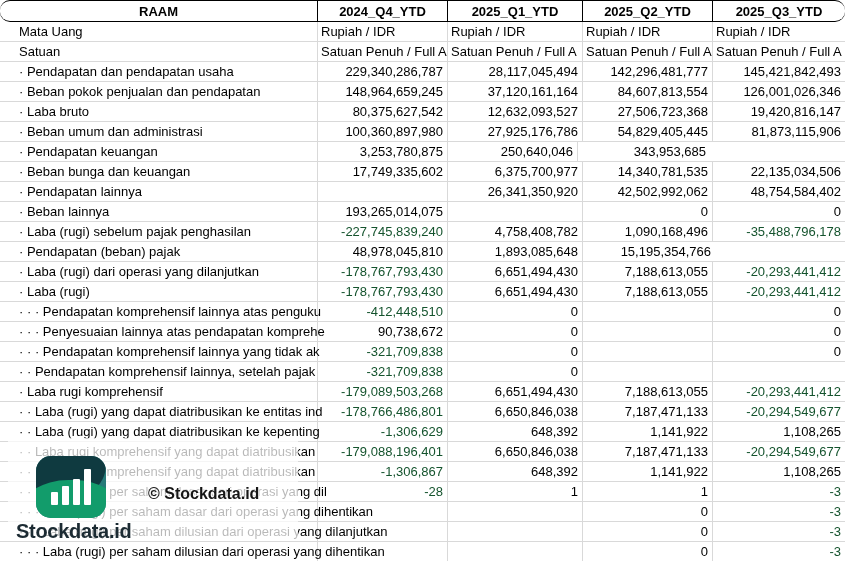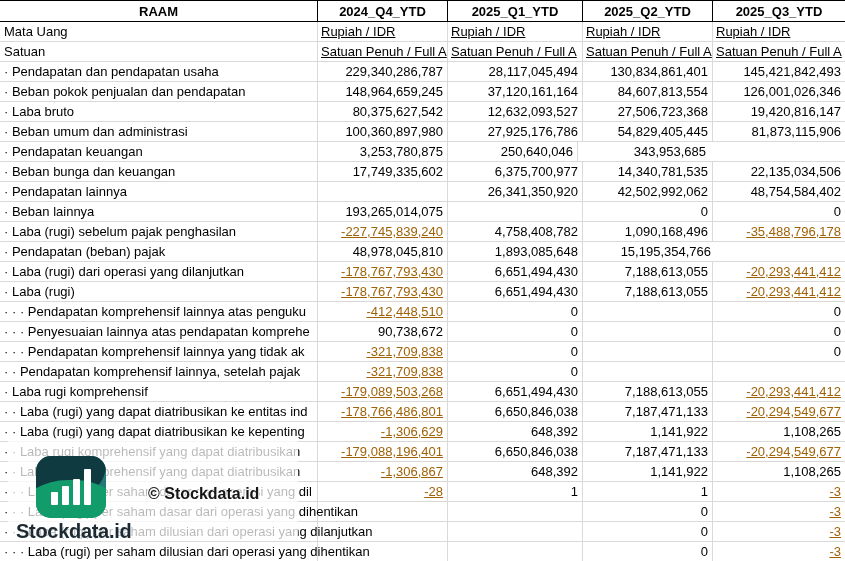--- a/index.html
+++ b/index.html
@@ -10,35 +10,35 @@
     background:#fff;
   }
   .screen{
     position:relative;
     width:845px;height:561px;
     overflow:hidden;
     background:#fff;
   }
   .tbl{position:absolute;left:0;top:0;width:845px;}
   .row{display:flex;height:20px;line-height:19px;border-bottom:1px solid #d9d9d9;box-sizing:border-box;}
-  .row.header{height:22px;line-height:21px;border-top:1px solid #000;border-bottom:1px solid #000;}
+  .row.header{height:22px;line-height:21px;border-top:1px solid #000;border-bottom:1px solid #000;border-radius:10px;}
   .cell{flex:none;box-sizing:border-box;white-space:nowrap;}
   .c0{width:318px;}
   .c1{width:130px;}
   .c2{width:135px;}
   .c3{width:130px;}
   .c4{width:132px;}
   .row .cell{border-right:1px solid #d9d9d9;}
   .row .cell:last-child{border-right:none;}
   .row.header .cell{border-right:1px solid #000;font-weight:bold;text-align:center;}
   .row.header .cell:last-child{border-right:none;}
-  .lbl{padding-left:4px;overflow:visible;}
+  .lbl{padding-left:19px;overflow:visible;}
   .val{text-align:right;padding-right:4px;overflow:hidden;}
-  .meta{ text-align:left;padding-left:3px;padding-right:0;overflow:hidden;text-decoration:underline;}
-  .neg{color:#a16207;text-decoration:underline;}
+  .meta{ text-align:left;padding-left:3px;padding-right:0;overflow:hidden;}
+  .neg{color:#14532d;}
   
   .wm-bg{
     position:absolute;left:8px;top:438px;width:290px;height:103px;
     background:rgba(255,255,255,0.72);
   }
   .wm-logo{
     position:absolute;left:36px;top:456px;width:70px;height:62px;
     border-radius:15px;overflow:hidden;background:#257a78;
   }
   .wm-logo .dark{
@@ -91,21 +91,21 @@
           <div class="cell c0 lbl">Satuan</div>
           <div class="cell c1 meta">Satuan Penuh / Full A</div>
           <div class="cell c2 meta">Satuan Penuh / Full A</div>
           <div class="cell c3 meta">Satuan Penuh / Full A</div>
           <div class="cell c4 meta">Satuan Penuh / Full A</div>
         </div>
         <div class="row">
           <div class="cell c0 lbl">· Pendapatan dan pendapatan usaha</div>
           <div class="cell c1 val">229,340,286,787</div>
           <div class="cell c2 val">28,117,045,494</div>
-          <div class="cell c3 val">130,834,861,401</div>
+          <div class="cell c3 val">142,296,481,777</div>
           <div class="cell c4 val">145,421,842,493</div>
         </div>
         <div class="row">
           <div class="cell c0 lbl">· Beban pokok penjualan dan pendapatan</div>
           <div class="cell c1 val">148,964,659,245</div>
           <div class="cell c2 val">37,120,161,164</div>
           <div class="cell c3 val">84,607,813,554</div>
           <div class="cell c4 val">126,001,026,346</div>
         </div>
         <div class="row">

